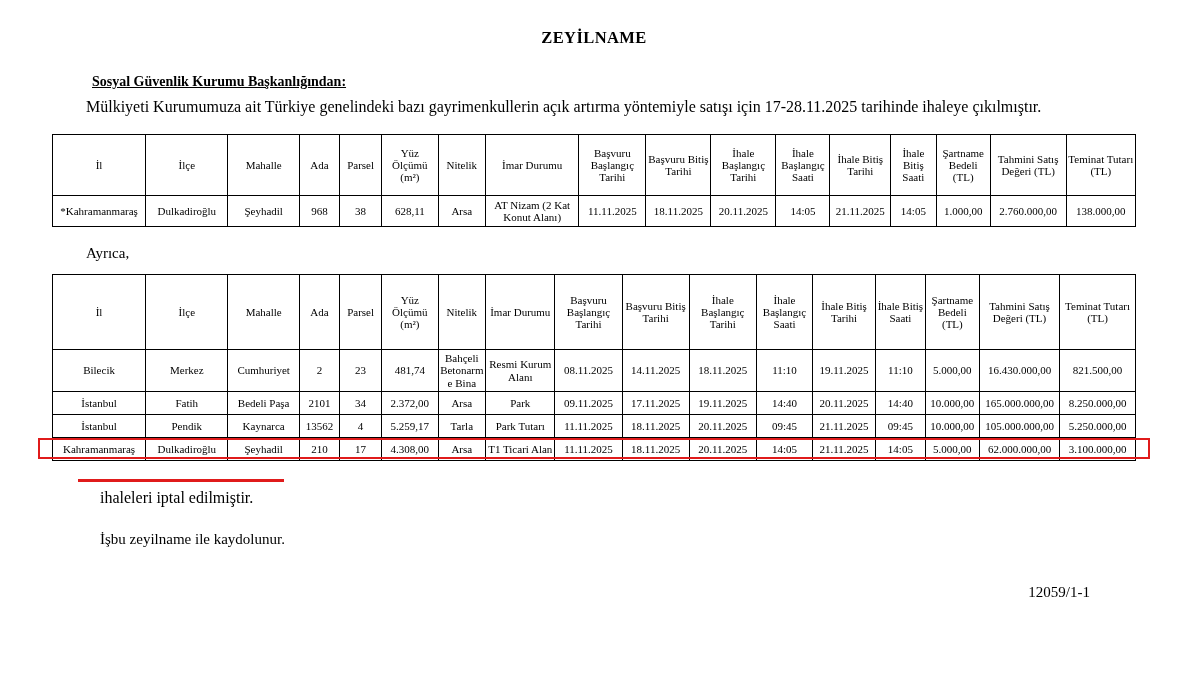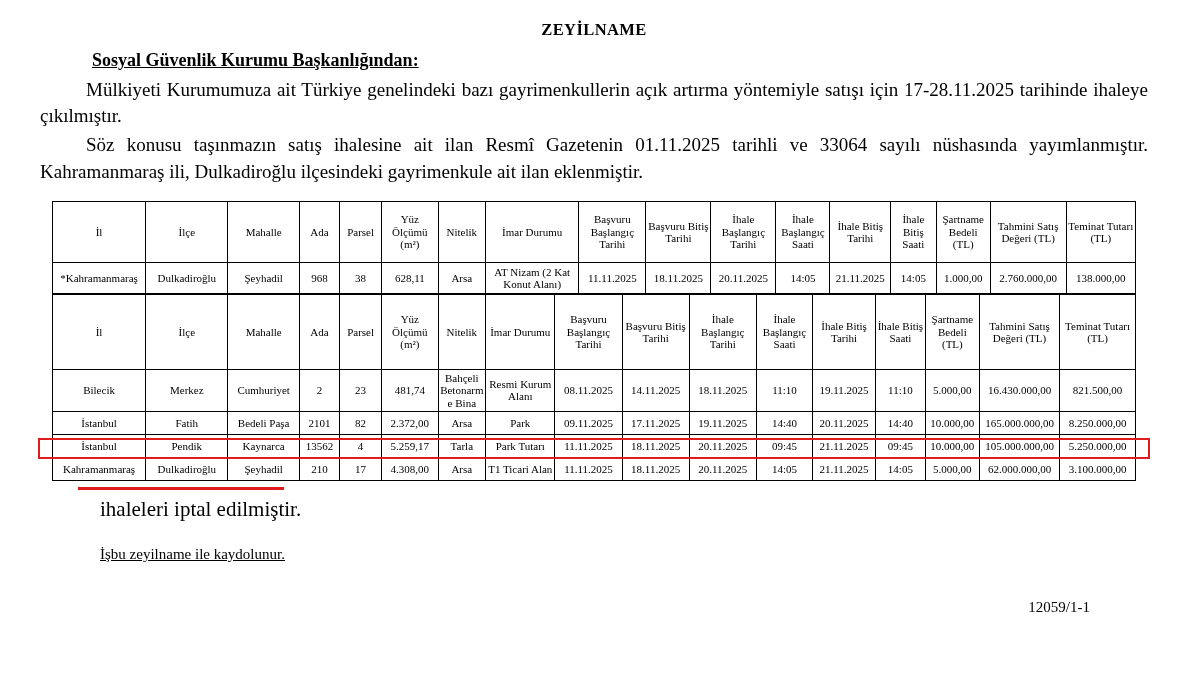--- a/index.html
+++ b/index.html
@@ -13,39 +13,39 @@
     position: relative;
     font-family: "Liberation Serif", serif;
     color: #000000;
     overflow: hidden;
   }
   .page {
     position: relative;
     width: 1188px;
     height: 673px;
     box-sizing: border-box;
-    padding: 14px 40px 0 40px;
+    padding: 22px 40px 0 40px;
   }
   .doc-title {
     text-align: center;
     font-weight: bold;
     font-size: 16.5px;
     letter-spacing: 0.4px;
     margin: 6px 0 10px 0;
   }
   .subtitle {
     font-weight: bold;
-    font-size: 18px;
-    margin: 0 0 6px 52px;
+    font-size: 14px;
+    margin: 16px 0 6px 52px;
     text-decoration: underline;
     display: inline-block;
   }
   .subtitle-wrap { margin-left: 0; }
   p.body-par {
-    font-size: 19px;
+    font-size: 16px;
     line-height: 1.38;
     margin: 0 0 3px 0;
     text-indent: 46px;
     text-align: justify;
   }
 
   table.grid {
     border-collapse: collapse;
     width: 100%;
     table-layout: fixed;
@@ -81,57 +81,55 @@
   }
 
   .highlight-box {
     position: absolute;
     border: 2px solid #e01b1b;
     pointer-events: none;
     box-sizing: border-box;
   }
 
   .cancel-line {
-    margin: 16px 0 0 60px;
-    font-size: 21px;
+    margin: 28px 0 0 60px;
+    font-size: 16px;
     display: inline-block;
     position: relative;
   }
   .cancel-underline {
     position: absolute;
     left: -22px;
     top: -10px;
     width: 206px;
     height: 3px;
     background: #e01b1b;
   }
   .closing {
     font-size: 15px;
     margin: 24px 0 0 60px;
-    text-decoration: underline;
   }
   .refno {
     font-size: 15px;
     text-align: right;
     margin: 36px 58px 8px 0;
   }
 </style>
 </head>
 <body>
 
 <div class="page">
 
   <div class="doc-title">ZEYİLNAME</div>
 
   <div class="subtitle-wrap">
     <span class="subtitle">Sosyal Güvenlik Kurumu Başkanlığından:</span>
   </div>
 
   <p class="body-par">Mülkiyeti Kurumumuza ait Türkiye genelindeki bazı gayrimenkullerin açık artırma yöntemiyle satışı için 17-28.11.2025 tarihinde ihaleye çıkılmıştır.</p>
-  <p class="body-par">Söz konusu taşınmazın satış ihalesine ait ilan Resmî Gazetenin 01.11.2025 tarihli ve 33064 sayılı nüshasında yayımlanmıştır. Kahramanmaraş ili, Dulkadiroğlu ilçesindeki gayrimenkule ait ilan eklenmiştir.</p>
 
   <div class="t1-wrap">
     <table class="grid">
       <colgroup>
         <col style="width:8.6%">
           <col style="width:7.6%">
           <col style="width:6.6%">
           <col style="width:3.7%">
         <col style="width:3.9%">
           <col style="width:5.2%">
@@ -185,20 +183,21 @@
           <td>21.11.2025</td>
           <td>14:05</td>
           <td>1.000,00</td>
           <td>2.760.000,00</td>
           <td>138.000,00</td>
         </tr>
       </tbody>
     </table>
   </div>
 
+  <div class="ayrica">Ayrıca,</div>
 
   <div class="t2-wrap">
     <table class="grid">
       <colgroup>
         <col style="width:8.6%">
           <col style="width:7.6%">
           <col style="width:6.6%">
           <col style="width:3.7%">
         <col style="width:3.9%">
           <col style="width:5.2%">
@@ -253,21 +252,21 @@
           <td>11:10</td>
           <td>5.000,00</td>
           <td>16.430.000,00</td>
           <td>821.500,00</td>
         </tr>
         <tr>
           <td>İstanbul</td>
           <td>Fatih</td>
           <td>Bedeli Paşa</td>
           <td>2101</td>
-          <td>82</td>
+          <td>34</td>
           <td>2.372,00</td>
           <td>Arsa</td>
           <td>Park</td>
           <td>09.11.2025</td>
           <td>17.11.2025</td>
           <td>19.11.2025</td>
           <td>14:40</td>
           <td>20.11.2025</td>
           <td>14:40</td>
           <td>10.000,00</td>

